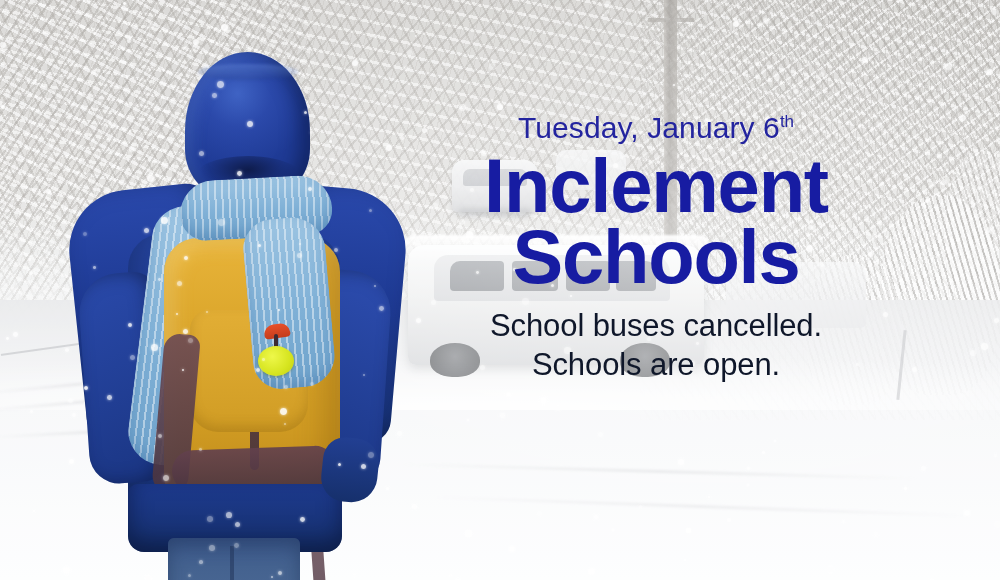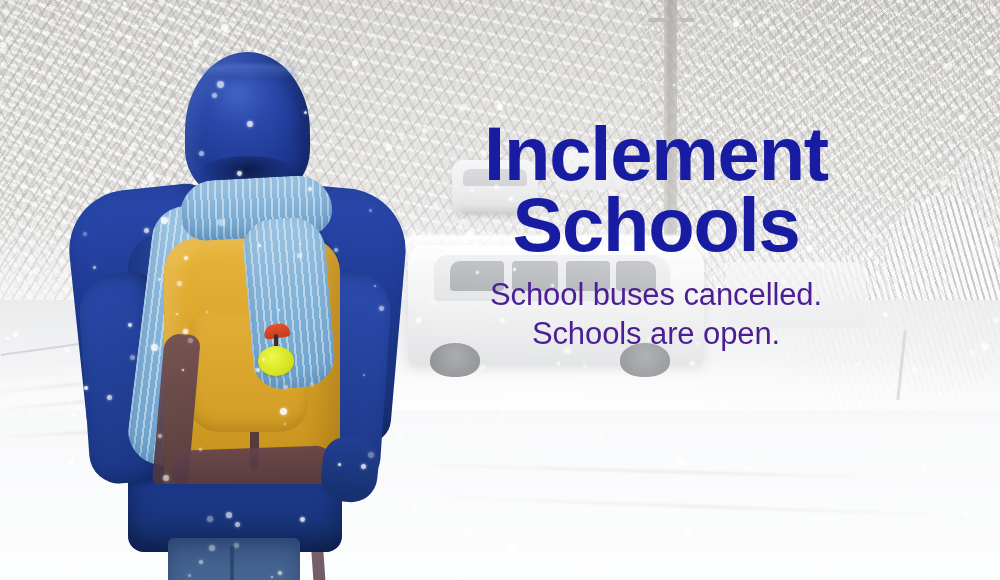--- a/index.html
+++ b/index.html
@@ -393,21 +393,21 @@
   .headline {
     margin-top:6px;
     font-size:76px; font-weight:bold; line-height:.94;
     color:#171ca2; letter-spacing:-1.2px;
   }
   .headline .l2 { display:block; }
 
   .subline {
     margin-top:14px;
     font-size:31px; font-weight:400; line-height:1.26;
-    color:#4c1d95; letter-spacing:-.1px;
+    color:#0f172a; letter-spacing:-.1px;
   }
   .subline span { display:block; }
 
   .region {
     margin-top:22px;
     font-size:19px; font-weight:bold; letter-spacing:-.1px;
     color:#c82123;
   }
 </style>
 </head>
@@ -716,20 +716,23 @@
       <div class="flake" style="width: 4.1px; height: 4.1px; left: 999px; top: 164px; opacity: 0.85;"></div>
       <div class="flake" style="width: 1.8px; height: 1.8px; left: 206px; top: 311px; opacity: 0.53;"></div>
       <div class="flake" style="width: 6.8px; height: 6.8px; left: 806px; top: 245px; opacity: 0.89;"></div>
       <div class="flake" style="width: 3.1px; height: 3.1px; left: 338px; top: 463px; opacity: 0.89;"></div>
       <div class="flake" style="width: 6.8px; height: 6.8px; left: 161px; top: 217px; opacity: 0.88;"></div>
       <div class="flake" style="width: 2.5px; height: 2.5px; left: 199px; top: 448px; opacity: 0.46;"></div>
     </div>
 
   <div class="textblock">
 
+    <div class="date-line">
+      <span>Tuesday, January 6</span><span class="sup">th</span>
+    </div>
 
     <div class="headline">
       <span class="l1">Inclement</span>
       <span class="l2">Schools</span>
     </div>
 
     <div class="subline">
       <span>School buses cancelled.</span>
       <span>Schools are open.</span>
     </div>

